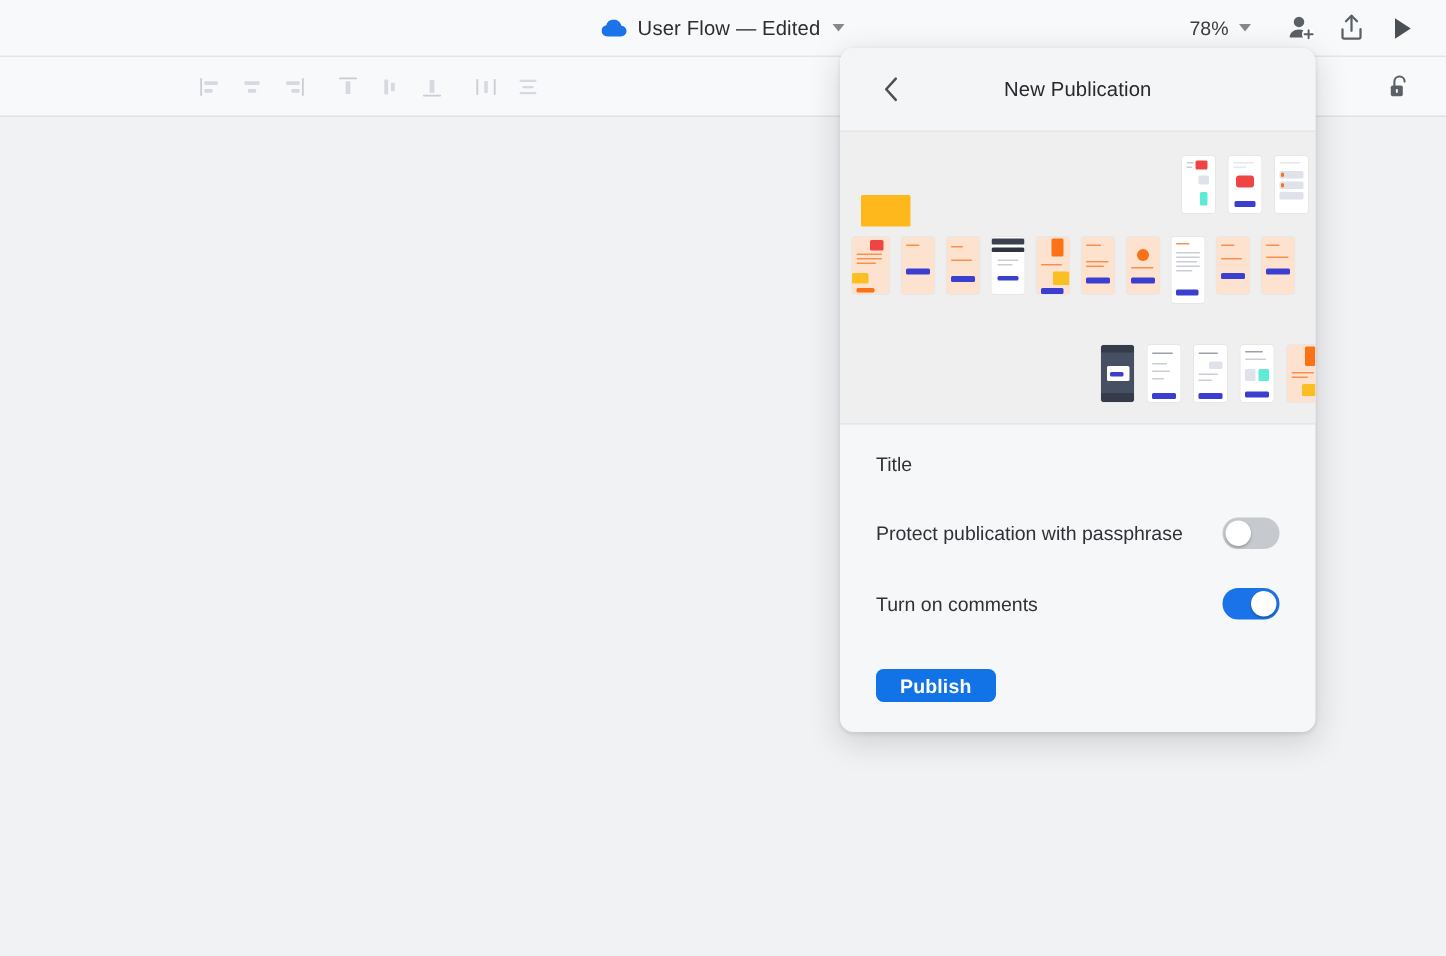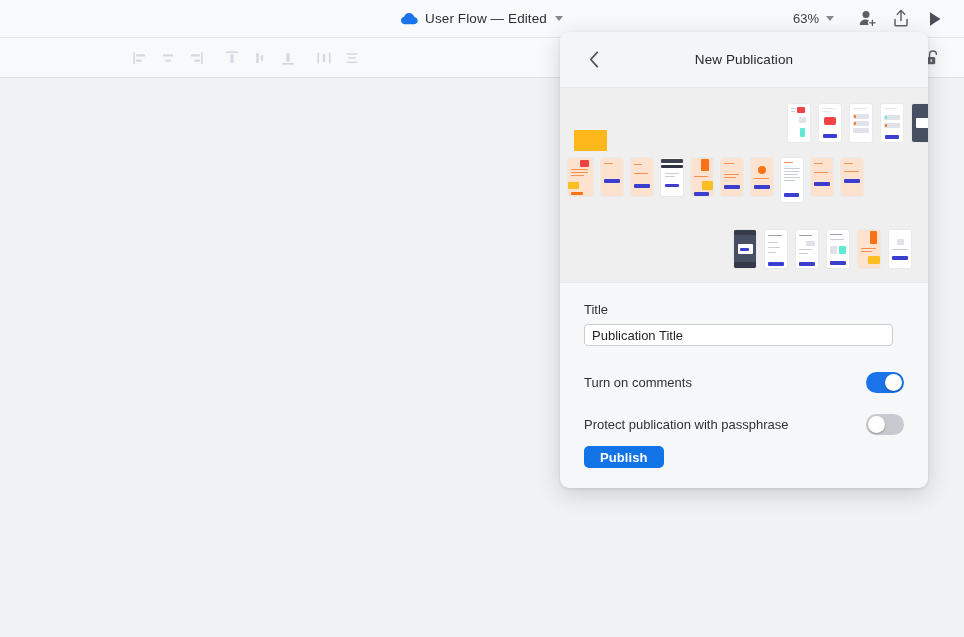--- a/index.html
+++ b/index.html
@@ -137,21 +137,21 @@
     width: 964px;
     height: 558px;
     background: #f1f2f4;
   }
 
   
   .panel {
     position: absolute;
     left: 560px;
     top: 32px;
-    width: 368px;
+    width: 317px;
     height: 456px;
     background: #f6f7f9;
     border-radius: 9px;
     box-shadow: 0 6px 22px rgba(20,24,30,0.17), 0 1px 3px rgba(20,24,30,0.10);
     overflow: hidden;
     display: flex;
     flex-direction: column;
   }
 
   .panel-header {
@@ -357,21 +357,21 @@
           <path d="M4.3 11.3h8.6c2.1 0 3.8-1.6 3.8-3.6 0-1.9-1.5-3.4-3.4-3.6C12.7 1.8 10.6 0 8.1 0 5.7 0 3.7 1.6 3.2 3.8 1.4 4.1 0 5.6 0 7.5c0 2.1 1.9 3.8 4.3 3.8z" fill="#1a73e8"></path>
         </svg>
       </span>
       <span class="doc-title">User Flow — Edited</span>
       <span class="caret-down"></span>
     </div>
 
     <div class="titlebar-right">
 
       <div class="zoom-group">
-        <span class="zoom-label">63%</span>
+        <span class="zoom-label">78%</span>
         <span class="caret-down"></span>
       </div>
 
       <div class="tb-icon-btn">
         <svg width="19" height="19" viewBox="0 0 19 19">
           <circle cx="8" cy="5.6" r="3.5" fill="#5b6066"></circle>
           <path d="M1.8 16c0-3.4 2.8-5.4 6.2-5.4 1.1 0 2.1.2 3 .6-.6.7-1 1.6-1 2.6 0 .8.2 1.6.7 2.2H1.8z" fill="#5b6066"></path>
           <circle cx="14.4" cy="13.8" r="4" fill="#fff"></circle>
           <path d="M14.4 11.1v5.4M11.7 13.8h5.4" stroke="#5b6066" stroke-width="1.3" stroke-linecap="round"></path>
         </svg>
@@ -624,35 +624,34 @@
           <div class="blk grey" style="left:8px; top:9px; width:7px; height:6px;"></div>
           <div class="ln" style="left:3px; top:19px; width:16px;"></div>
           <div class="blk blue" style="left:3px; top:26px; width:16px; height:4px;"></div>
         </div>
       </div>
     </div>
 
     <div class="form">
 
       <div class="field-label">Title</div>
-      <input class="text-input" type="text" value="Publication Title" style="">
+
+      <div class="toggle-row">
+        <span class="toggle-label">Protect publication with passphrase</span>
+        <div class="switch">
+          <div class="knob"></div>
+        </div>
+      </div>
 
       <div class="toggle-row first">
         <span class="toggle-label">Turn on comments</span>
         <div class="switch on">
           <div class="knob"></div>
         </div>
       </div>
-
-      <div class="toggle-row">
-        <span class="toggle-label">Protect publication with passphrase</span>
-        <div class="switch">
-          <div class="knob"></div>
-        </div>
-      </div>
     </div>
 
     <div class="panel-footer">
       <button class="publish-btn">Publish</button>
     </div>
 
   </div>
 </div>
 
 </body></html>

